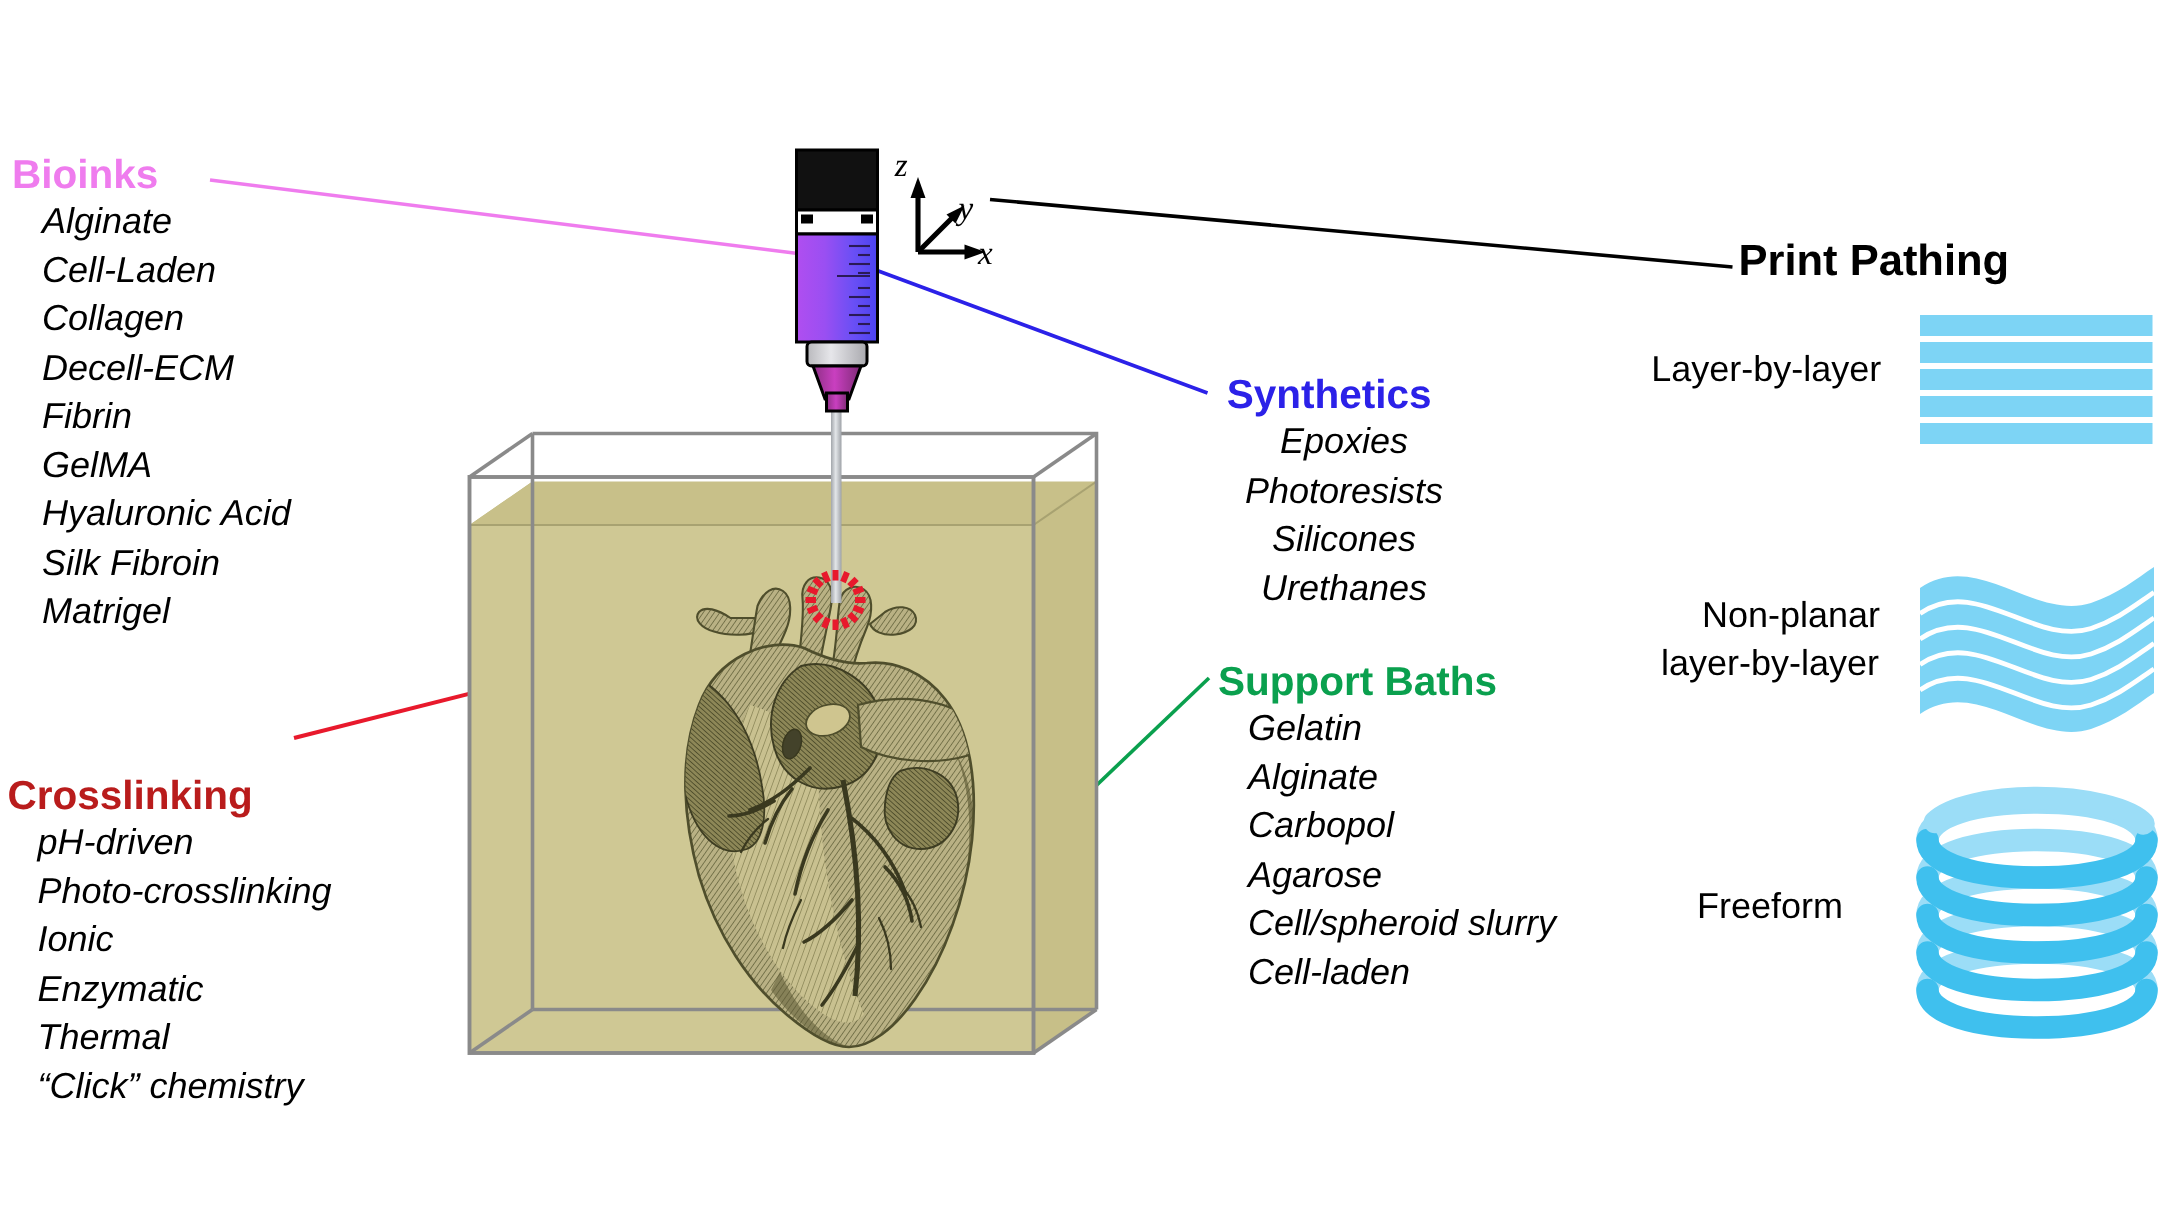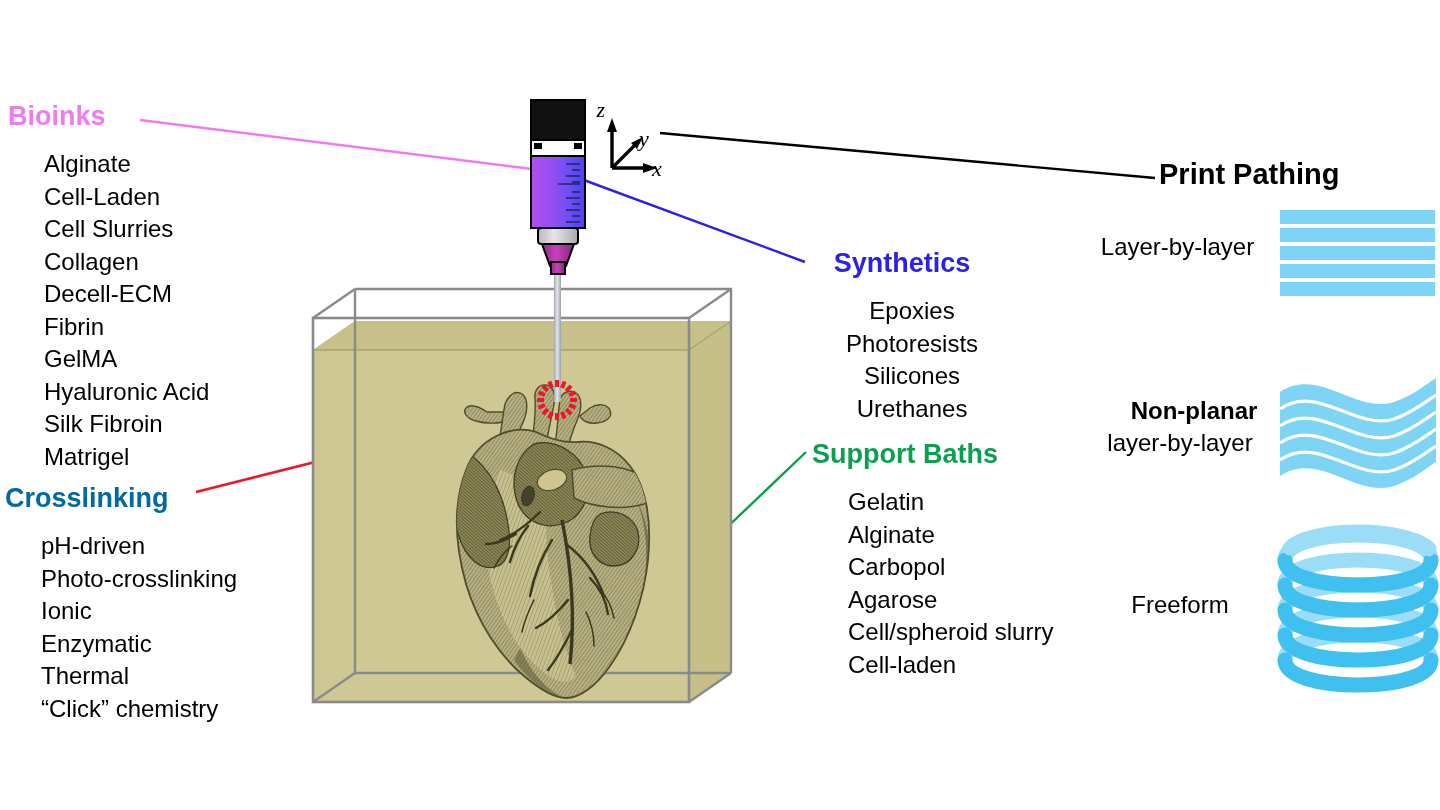--- a/index.html
+++ b/index.html
@@ -20,33 +20,34 @@
   
   .panel { position: absolute; }
   .panel-title {
     font-weight: bold;
     font-size: 27px;
     line-height: 32px;
     white-space: nowrap;
   }
   .panel-list {
     list-style: none;
-    margin: 16px;
+    margin: 0;
     padding: 0;
+    font-style: italic;
   }
   .panel-list li {
     font-size: 24px;
     line-height: 32.5px;
     white-space: nowrap;
     color: #000;
   }
   .indent { padding-left: 20px; }
 
   .title-bioinks      { color: #ef7cee; }
-  .title-crosslinking { color: #0369a1; }
+  .title-crosslinking { color: #b91c1c; margin-top: 32px; }
   .title-synthetics   { color: #2b21e8; }
   .title-support      { color: #0aa04e; }
   .title-pathing      { color: #000000; }
 
   
   .layer {
     position: absolute;
     left: 0; top: 0;
     width: 1440px;
     height: 810px;
@@ -63,21 +64,20 @@
 </head>
 <body>
 
 <div id="root">
 
   <div class="panel" style="left:8px; top:100px;">
     <div class="panel-title title-bioinks">Bioinks</div>
     <ul class="panel-list indent">
       <li>Alginate</li>
       <li>Cell-Laden</li>
-      <li>Cell Slurries</li>
       <li>Collagen</li>
       <li>Decell-ECM</li>
       <li>Fibrin</li>
       <li>GelMA</li>
       <li>Hyaluronic Acid</li>
       <li>Silk Fibroin</li>
       <li>Matrigel</li>
     </ul>
   </div>
 
@@ -114,21 +114,21 @@
       <li>Cell-laden</li>
     </ul>
   </div>
 
   <div class="panel" style="left:1159px; top:158px;text-align:right;">
     <div class="panel-title title-pathing" style="font-size:29px;">Print Pathing</div>
   </div>
 
   <div class="path-label" style="left:1090px; top:232px; width:175px;">Layer-by-layer</div>
 
-  <div class="path-label" style="left:1104px; top:396px; width:180px;font-weight:bold;">Non-planar</div>
+  <div class="path-label" style="left:1104px; top:396px; width:180px;">Non-planar</div>
   <div class="path-label" style="left:1090px; top:428px; width:180px;">layer-by-layer</div>
 
   <div class="path-label" style="left:1090px; top:590px; width:180px;">Freeform</div>
 
   <svg class="layer" viewBox="0 0 1440 810">
     <defs>
       <linearGradient id="gradBarrel" x1="0" y1="0" x2="1" y2="0">
         <stop offset="0%" stop-color="#b04ef0"></stop>
         <stop offset="35%" stop-color="#9a4ff2"></stop>
         <stop offset="70%" stop-color="#6a4ff5"></stop>

